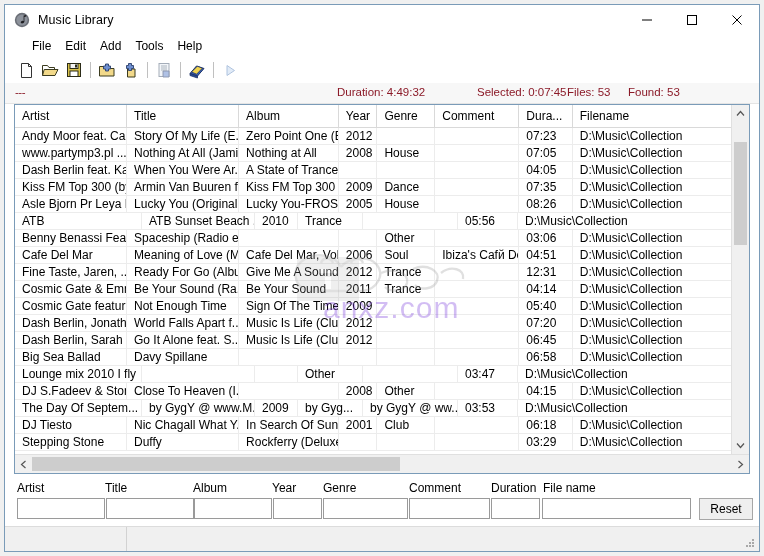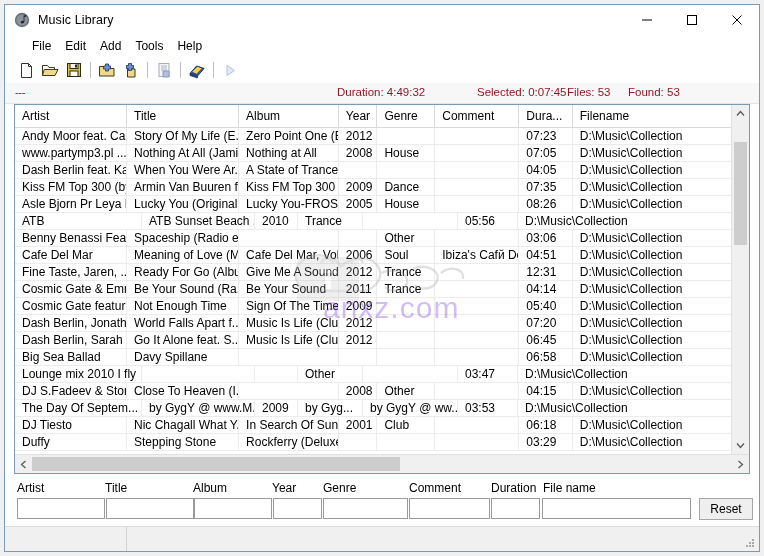--- a/index.html
+++ b/index.html
@@ -653,22 +653,22 @@
                 <div class="cell c-artist">DJ Tiesto</div>
                 <div class="cell c-title">Nic Chagall  What Y...</div>
                 <div class="cell c-album">In Search Of Sunris...</div>
                 <div class="cell c-year">2001</div>
                 <div class="cell c-genre">Club</div>
                 <div class="cell c-comment"></div>
                 <div class="cell c-duration">06:18</div>
                 <div class="cell c-filename">D:\Music\Collection</div>
               </div>
               <div class="row">
+                <div class="cell c-title">Stepping Stone</div>
                 <div class="cell c-artist">Duffy</div>
-                <div class="cell c-title">Stepping Stone</div>
                 <div class="cell c-album">Rockferry (Deluxe ...</div>
                 <div class="cell c-year"></div>
                 <div class="cell c-genre"></div>
                 <div class="cell c-comment"></div>
                 <div class="cell c-duration">03:29</div>
                 <div class="cell c-filename">D:\Music\Collection</div>
               </div>
             </div>
         </div>
 

